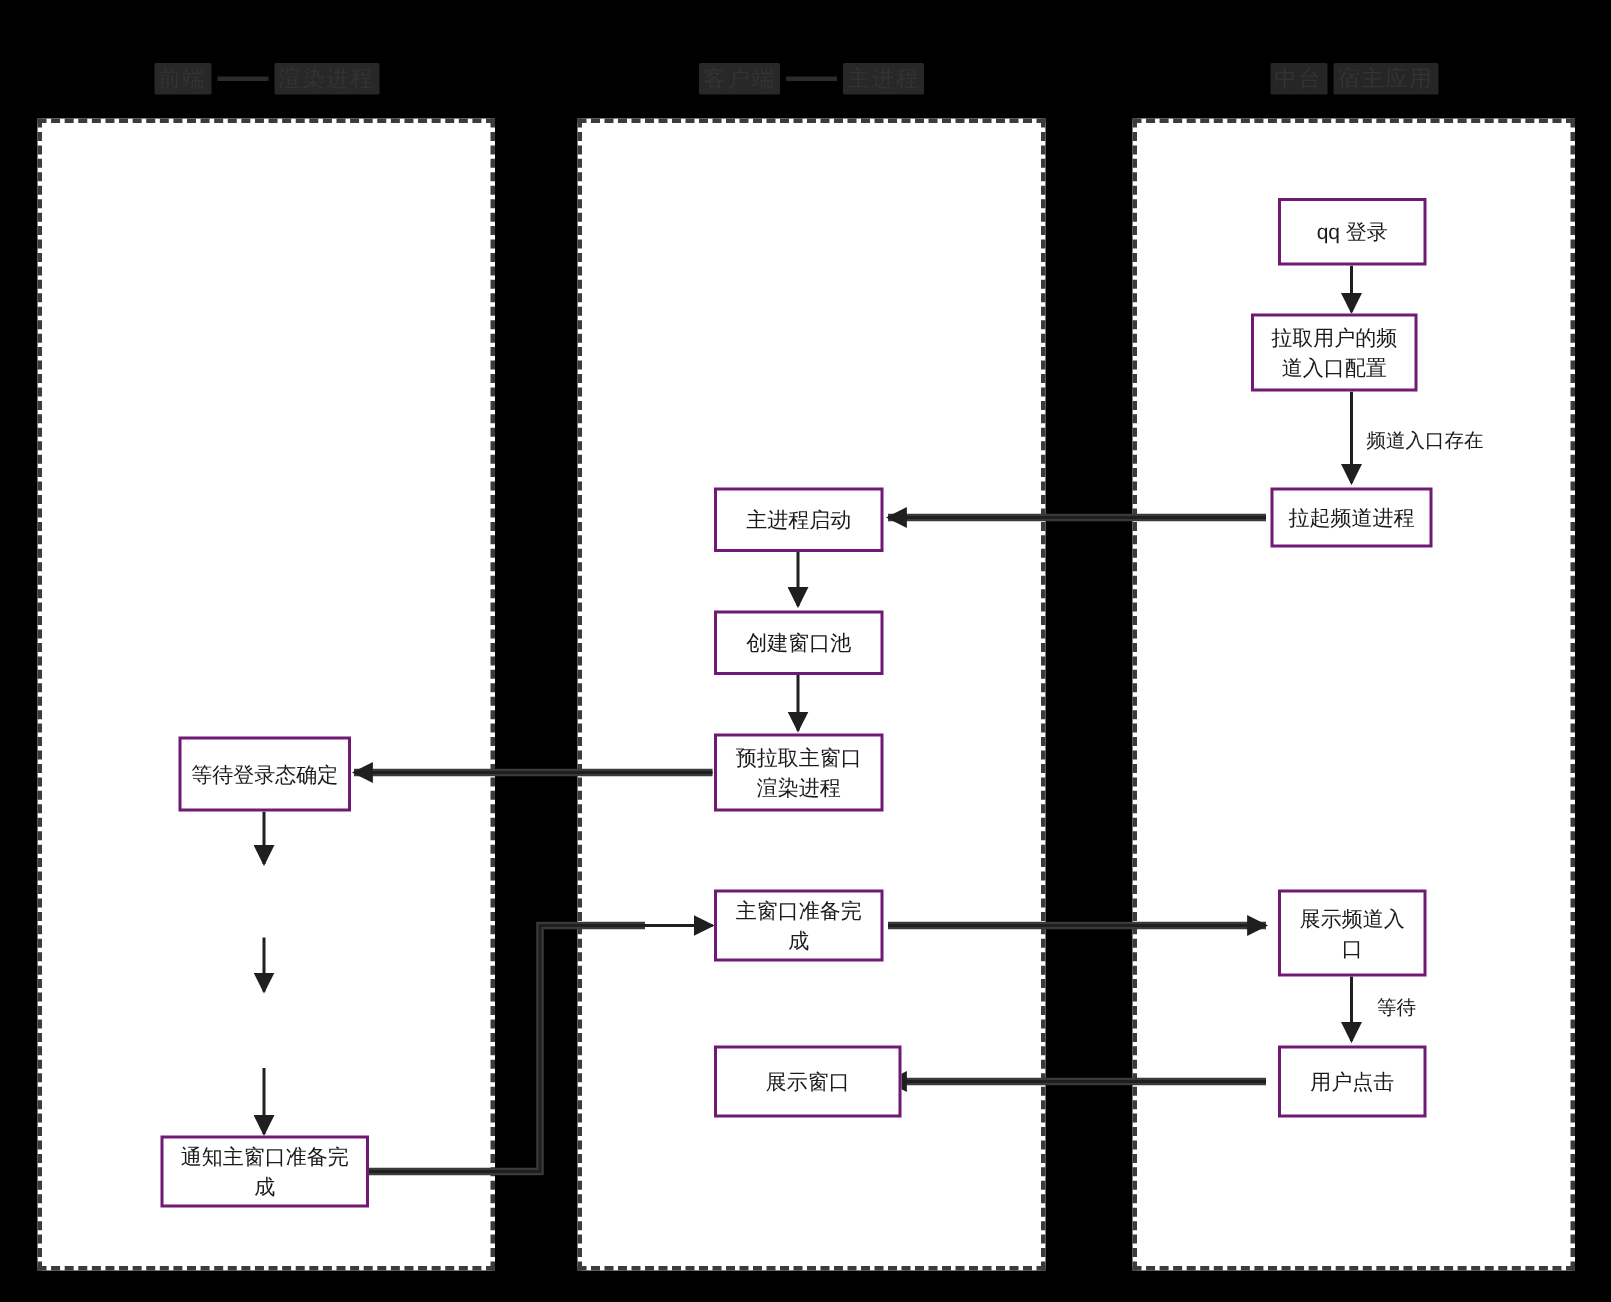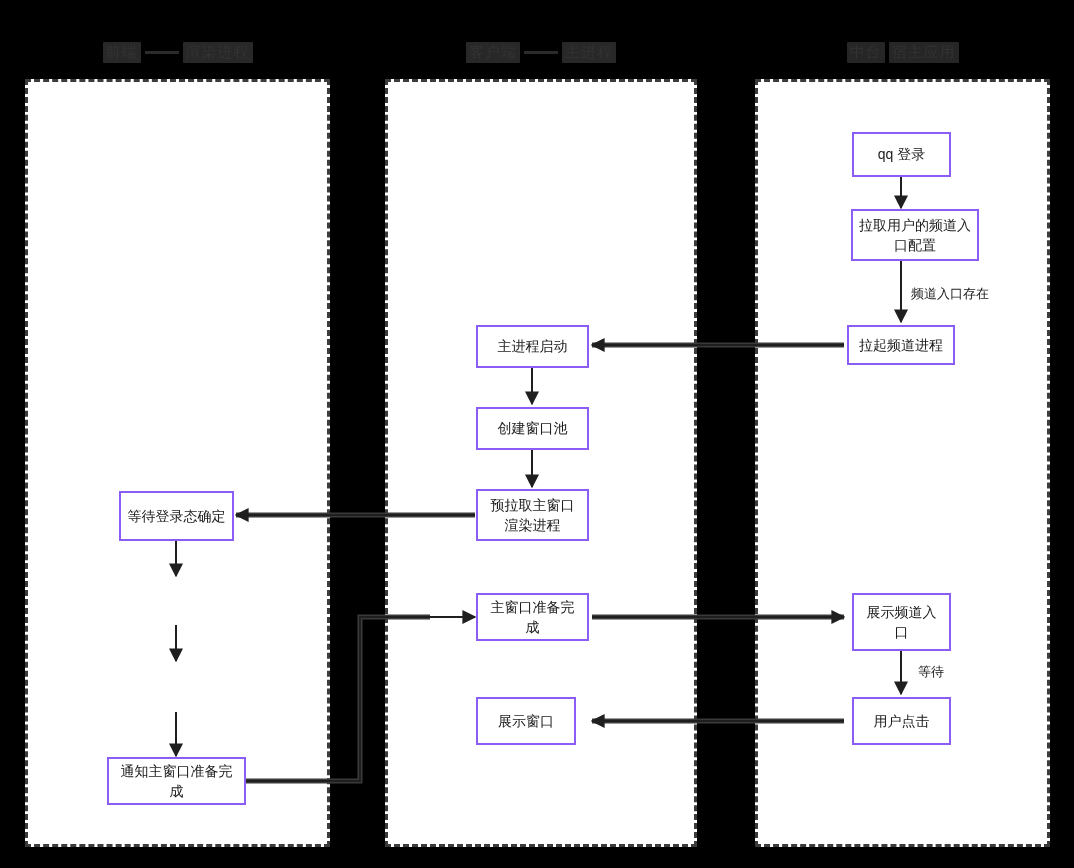--- a/index.html
+++ b/index.html
@@ -54,21 +54,21 @@
     position: absolute;
     background: #ffffff;
     border: 3px dashed #3b3b3b;
     box-sizing: border-box;
   }
 
   
   .node {
     position: absolute;
     background: #ffffff;
-    border: 2px solid #8b5cf6;
+    border: 2px solid #701a75;
     box-sizing: border-box;
     display: flex;
     align-items: center;
     justify-content: center;
     text-align: center;
     color: #1a1a1a;
     font-size: 14px;
     line-height: 1.45;
     padding: 4px 6px;
     z-index: 6;
@@ -154,27 +154,27 @@
     <path class="wire" d="M 592 617 L 844 617" marker-end="url(#arrow)"></path>
 
     <path class="wire-cross" d="M 844 721 L 592 721"></path>
     <path class="wire" d="M 844 721 L 592 721" marker-end="url(#arrow)"></path>
   </svg>
 
   <div class="edge-label" style="left:911px; top:285px;">频道入口存在</div>
   <div class="edge-label" style="left:918px; top:663px;">等待</div>
 
   <div class="node" style="left:852px; top:132px; width:99px; height:45px;">qq 登录</div>
-  <div class="node" style="left:834px; top:209px; width:128px; height:52px;margin-left:17px;">拉取用户的频道入口配置</div>
+  <div class="node" style="left:834px; top:209px; width:111px; height:52px;">拉取用户的频道入口配置</div>
   <div class="node" style="left:847px; top:325px; width:108px; height:40px;">拉起频道进程</div>
   <div class="node" style="left:852px; top:593px; width:99px; height:58px;">展示频道入口</div>
   <div class="node" style="left:852px; top:697px; width:99px; height:48px;">用户点击</div>
 
   <div class="node" style="left:476px; top:325px; width:113px; height:43px;">主进程启动</div>
   <div class="node" style="left:476px; top:407px; width:113px; height:43px;">创建窗口池</div>
   <div class="node" style="left:476px; top:489px; width:113px; height:52px;">预拉取主窗口渲染进程</div>
   <div class="node" style="left:476px; top:593px; width:113px; height:48px;">主窗口准备完成</div>
-  <div class="node" style="left:476px; top:697px; width:100px; height:48px;">展示窗口</div>
+  <div class="node" style="left:476px; top:697px; width:125px; height:48px;">展示窗口</div>
 
   <div class="node" style="left:119px; top:491px; width:115px; height:50px;">等待登录态确定</div>
   <div class="node" style="left:107px; top:757px; width:139px; height:48px;">通知主窗口准备完成</div>
 
 </div>
 
 </body></html>

